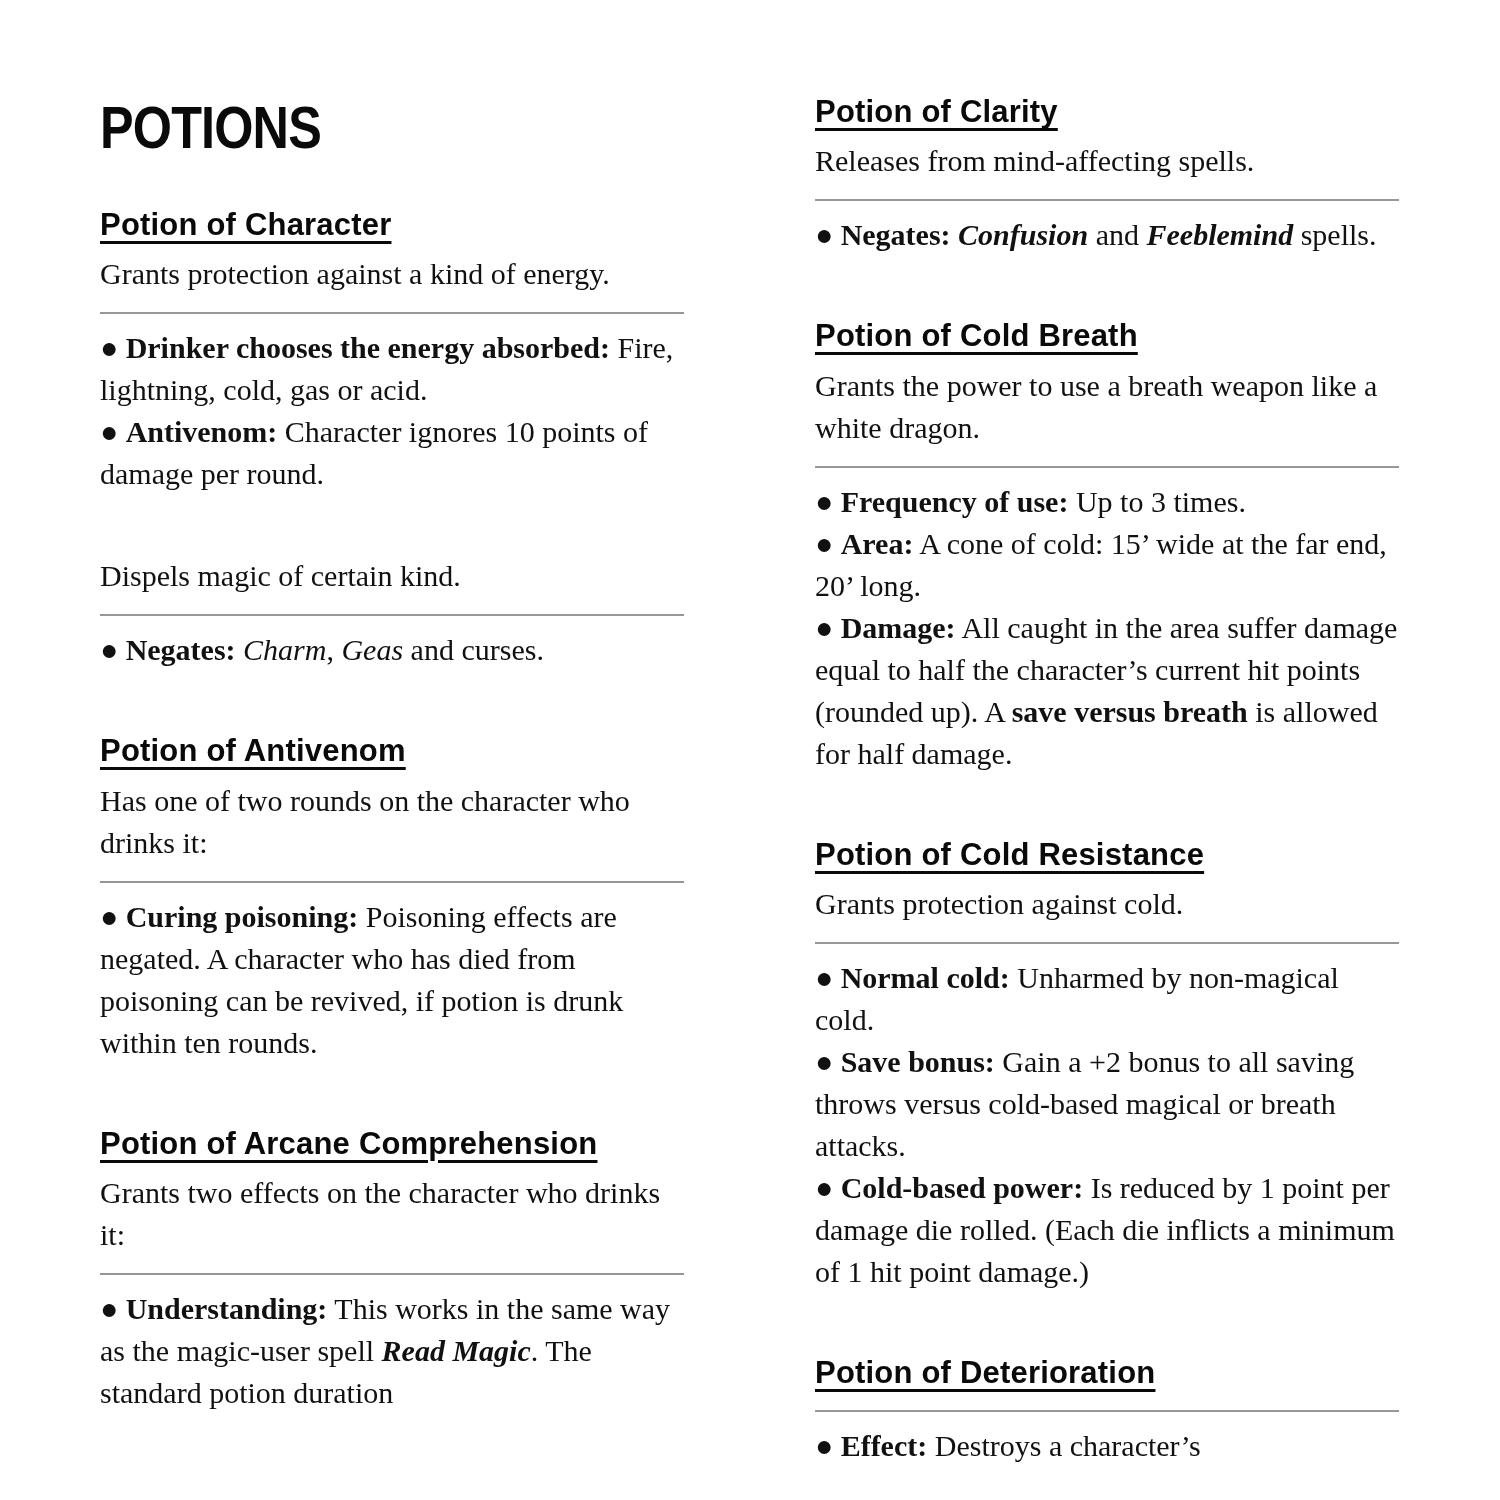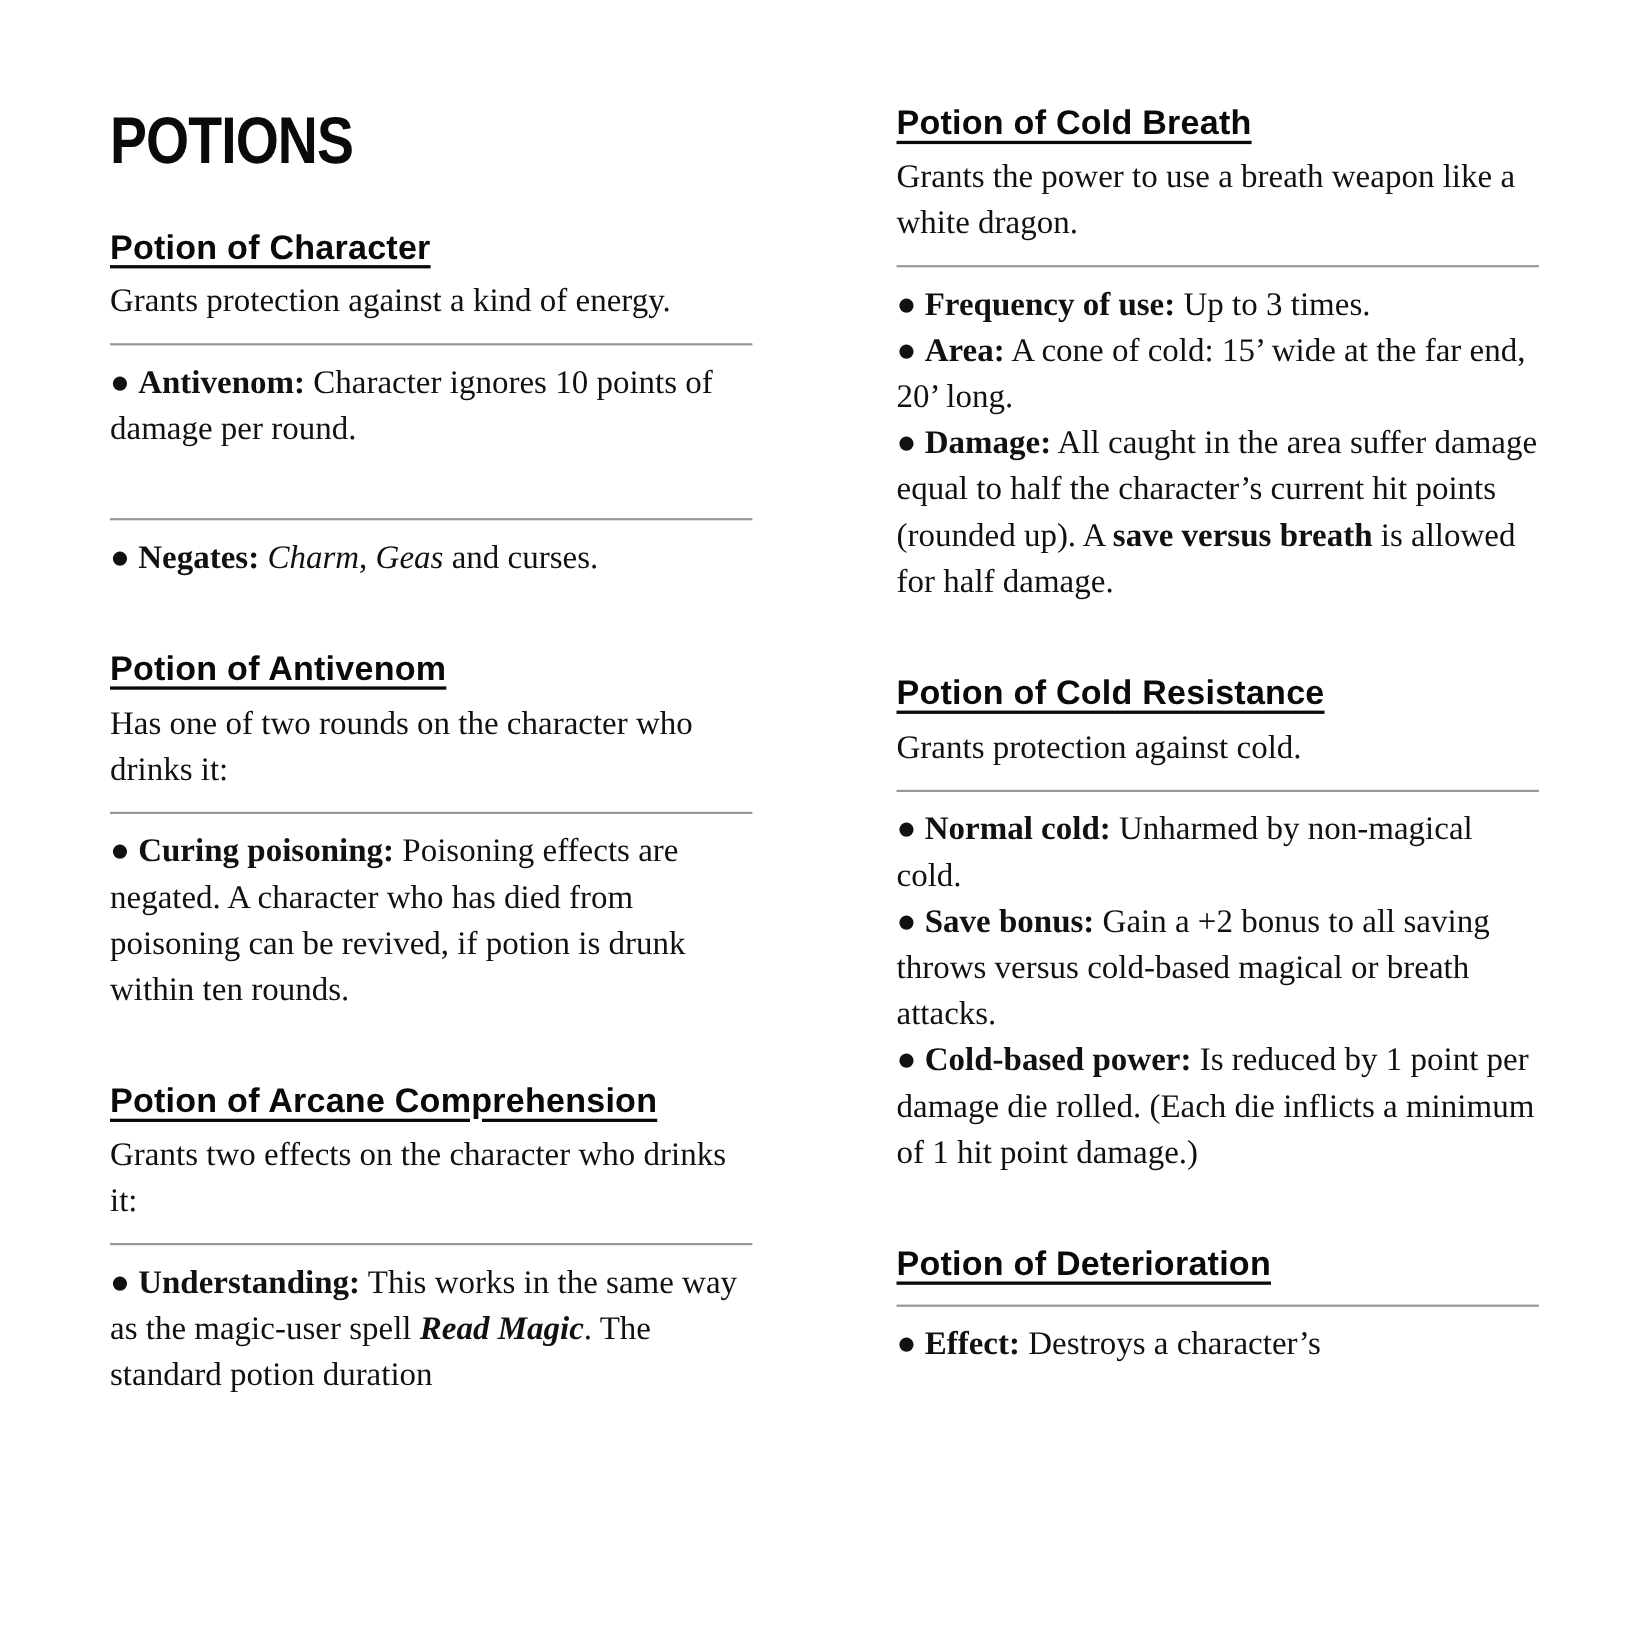--- a/index.html
+++ b/index.html
@@ -52,41 +52,49 @@
 </style>
 </head>
 <body>
 
 <div class="col col-left">
   <h1 class="page-title">POTIONS</h1>
 <section>
       <h2>Potion of Character</h2>
       <p class="desc"><span>Grants protection against a kind of energy.</span></p>
       <hr class="divider">
+      <p class="bullet"><span class="dot">● </span><span class="b">Drinker chooses the energy absorbed:</span><span> Fire, lightning, cold, gas or acid.</span></p>
       <p class="bullet"><span class="dot">● </span><span class="b">Antivenom:</span><span> Character ignores 10 points of damage per round.</span></p>
     </section>
     <section>
+      <p class="desc"><span>Dispels magic of certain kind.</span></p>
       <hr class="divider">
       <p class="bullet"><span class="dot">● </span><span class="b">Negates:</span><span> </span><span class="i">Charm</span><span>, </span><span class="i">Geas</span><span> and curses.</span></p>
     </section>
     <section>
       <h2>Potion of Antivenom</h2>
       <p class="desc"><span>Has one of two rounds on the character who drinks it:</span></p>
       <hr class="divider">
       <p class="bullet"><span class="dot">● </span><span class="b">Curing poisoning:</span><span> Poisoning effects are negated. A character who has died from poisoning can be revived, if potion is drunk within ten rounds.</span></p>
     </section>
     <section>
       <h2>Potion of Arcane Comprehension</h2>
       <p class="desc"><span>Grants two effects on the character who drinks it:</span></p>
       <hr class="divider">
       <p class="bullet"><span class="dot">● </span><span class="b">Understanding:</span><span> This works in the same way as the magic-user spell </span><span class="b i">Read Magic</span><span>. The standard potion duration</span></p>
     </section>
   </div>
 
 <div class="col col-right">
+    <section>
+      <h2>Potion of Clarity</h2>
+      <p class="desc"><span>Releases from mind-affecting spells.</span></p>
+      <hr class="divider">
+      <p class="bullet"><span class="dot">● </span><span class="b">Negates:</span><span> </span><span class="b i">Confusion</span><span> and </span><span class="b i">Feeblemind</span><span> spells.</span></p>
+    </section>
     <section>
       <h2>Potion of Cold Breath</h2>
       <p class="desc"><span>Grants the power to use a breath weapon like a white dragon.</span></p>
       <hr class="divider">
       <p class="bullet"><span class="dot">● </span><span class="b">Frequency of use:</span><span> Up to 3 times.</span></p>
       <p class="bullet"><span class="dot">● </span><span class="b">Area:</span><span> A cone of cold: 15’ wide at the far end, 20’ long.</span></p>
       <p class="bullet"><span class="dot">● </span><span class="b">Damage:</span><span> All caught in the area suffer damage equal to half the character’s current hit points (rounded up). A </span><span class="b">save versus breath</span><span> is allowed for half damage.</span></p>
     </section>
     <section>
       <h2>Potion of Cold Resistance</h2>

